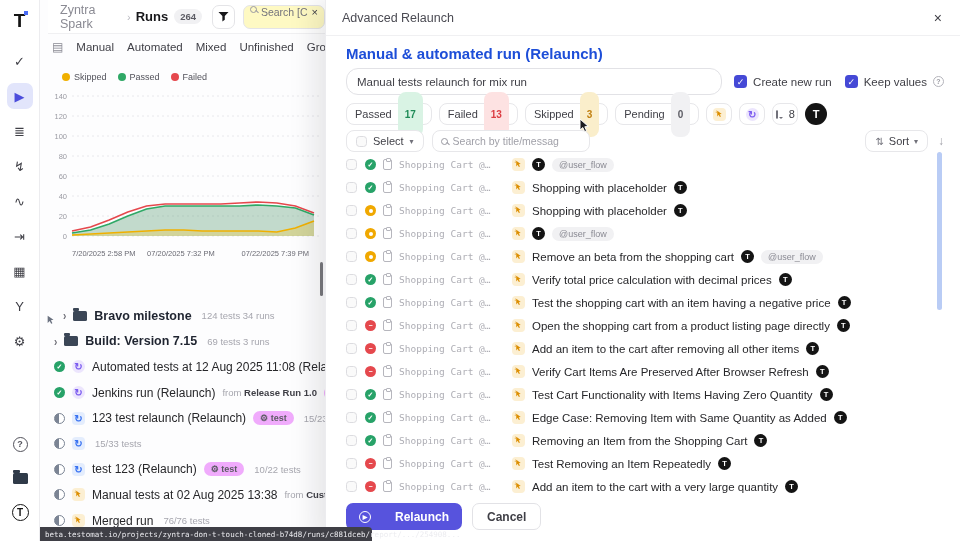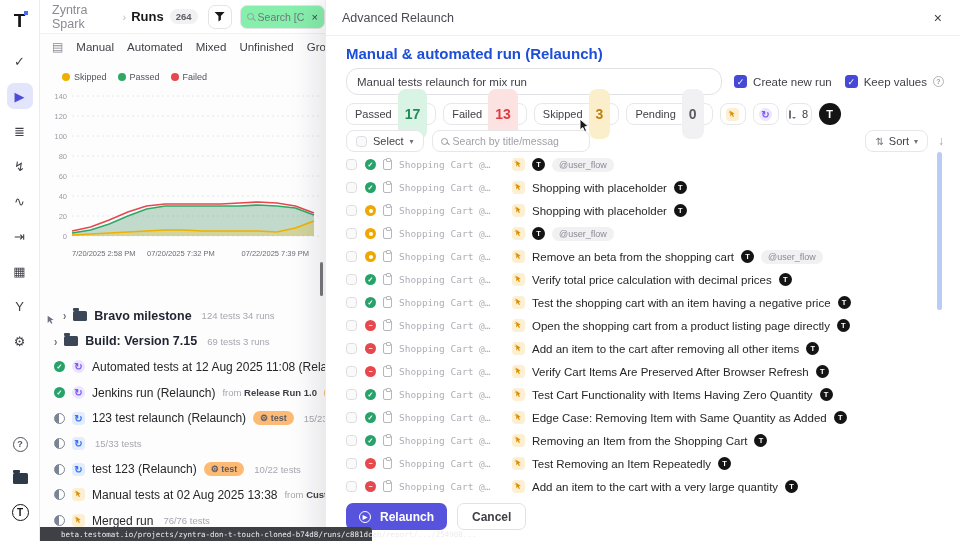--- a/index.html
+++ b/index.html
@@ -19,33 +19,33 @@
   .side-bottom { position:absolute; bottom:16px; left:0; width:40px; display:flex; flex-direction:column; gap:8px; align-items:center; }
   .help-circ { width:15px; height:15px; border:1.4px solid #52525b; border-radius:50%; font-size:9px;
     display:flex; align-items:center; justify-content:center; color:#52525b; font-weight:700; }
   .fold-ic { width:15px; height:11px; background:#2f3a48; border-radius:1.5px; position:relative; }
   .fold-ic::before { content:""; position:absolute; top:-3px; left:0; width:7px; height:3px; background:#2f3a48; border-radius:1px; }
   .tcirc { width:17px; height:17px; border:1.6px solid #141414; border-radius:50%; display:flex;
     align-items:center; justify-content:center; font-weight:800; font-size:10px; color:#141414; }
 
   
   .main { position:absolute; left:40px; top:0; width:285px; height:541px; background:#fdfdfe; }
-  .topbar { position:absolute; left:0; top:0; right:0; height:34px; display:flex; align-items:center;
+  .topbar { position:absolute; left:8px; top:0; right:0; height:34px; display:flex; align-items:center;
     padding-left:12px; border-bottom:1px solid #f0f0f2; background:#fff; }
   .bc-proj { color:#8a8a93; font-size:12.5px; }
   .bc-sep { color:#b9b9c0; margin:0 5px; font-size:11px; }
   .bc-page { color:#18181b; font-size:13px; font-weight:700; }
   .bc-count { margin-left:6px; background:#f1f1f3; color:#5b5b63; font-size:9.5px; font-weight:700;
     border-radius:8px; padding:2px 6px; }
   .filter-btn { margin-left:10px; width:26px; height:24px; border:1px solid #e4e4e7; border-radius:7px;
     background:#fff; display:flex; align-items:center; justify-content:center; cursor:pointer; }
   .funnel { width:11px; height:10px; background:#18181b;
     clip-path:polygon(0 0,100% 0,62% 45%,62% 82%,40% 100%,40% 45%); }
   .m-search { margin-left:8px; width:92px; height:24px; border:1px solid #e4e4e7; border-radius:7px;
-    background:#86efac; display:flex; align-items:center; padding:0 6px; gap:4px; }
+    background:#fef9c3; display:flex; align-items:flex-start; padding:0 6px; gap:4px; }
   .mag { width:7px; height:7px; border:1.3px solid #9a9aa2; border-radius:50%; position:relative; flex:none; }
   .mag::after { content:""; position:absolute; width:4px; height:1.3px; background:#9a9aa2;
     right:-3px; bottom:-1px; transform:rotate(45deg); }
   .m-search .ph { color:#73737c; font-size:10.5px; white-space:nowrap; overflow:hidden; flex:1; }
   .m-search .clr { color:#3f3f46; font-size:11px; cursor:pointer; }
 
   .tabs { position:absolute; left:12px; top:40px; display:flex; align-items:center; gap:13px; }
   .tab-lead { color:#8a8a93; font-size:12px; }
   .tab { color:#3f3f46; font-size:11.5px; cursor:pointer; white-space:nowrap; }
 
@@ -61,37 +61,37 @@
   .runrow { height:25.6px; display:flex; align-items:center; padding-left:14px; gap:7px; cursor:pointer; white-space:nowrap; overflow:hidden; }
   .ptr-ic { width:10px; height:10px; margin-left:-8px; flex:none; }
   .chev { color:#71717a; font-size:10px; font-weight:700; transform:scaleY(1.2); }
   .fold { width:14px; height:10px; background:#3b4656; border-radius:1.5px; position:relative; flex:none; }
   .fold::before { content:""; position:absolute; top:-3px; left:0; width:6px; height:3px; background:#3b4656; border-radius:1px; }
   .run-title { color:#27272a; font-size:12px; }
   .folder-title { color:#1f2430; font-size:12.5px; font-weight:600; }
   .run-meta { color:#a6a6ae; font-size:9.5px; margin-left:3px; }
   .run-from { color:#a6a6ae; font-size:9.5px; }
   .run-from b { color:#3f3f46; font-size:9.5px; }
-  .run-badge { background:#fdba74; color:#5b5b63; font-size:9px; font-weight:600; border-radius:8px; padding:2px 7px; }
+  .run-badge { background:#f0abfc; color:#5b5b63; font-size:9px; font-weight:600; border-radius:8px; padding:2px 7px; }
   .st { width:11px; height:11px; border-radius:50%; display:inline-flex; align-items:center; justify-content:center;
     color:#fff; font-size:7px; font-weight:800; flex:none; }
   .st-pass { background:#27a268; }
   .st-fail { background:#e5484d; }
   .st-skip { background:#f0a800; position:relative; }
   .st-skip::after { content:""; width:4px; height:4px; background:#fff; border-radius:50%; }
   .st-prog { border:1.6px solid #7b8494; background:linear-gradient(90deg,#7b8494 50%,#fff 50%); }
   .ic-auto { width:13px; height:13px; border-radius:50%; background:#ece5fd; color:#7c5cf0; font-size:10px;
     font-weight:700; display:inline-flex; align-items:center; justify-content:center; flex:none; }
   .ic-sync { width:13px; height:13px; border-radius:4px; background:#e4edfd; color:#3b74f2; font-size:10px;
     font-weight:700; display:inline-flex; align-items:center; justify-content:center; flex:none; }
   .ic-man { width:13px; height:13px; border-radius:4px; background:#fcefd2; display:inline-flex;
     align-items:center; justify-content:center; flex:none; }
 
   .statusbar { position:absolute; left:0; bottom:0; width:332px; height:14px; background:#3f3f46;
-    border-top-right-radius:4px; z-index:9; display:flex; align-items:center; padding-left:21px; }
+    border-top-right-radius:4px; z-index:9; display:flex; align-items:center; padding-left:5px; }
   .statusbar span { color:#ececf0; font-family:"DejaVu Sans Mono", monospace; font-size:7.5px; white-space:nowrap; }
 
   
   .modal { position:absolute; left:325px; top:0; width:635px; height:541px; background:#fff;
     box-shadow:-10px 0 26px rgba(20,20,30,.10); border-left:1px solid #ececef; z-index:5; }
   .mod-head { height:36px; border-bottom:1px solid #f0f0f2; display:flex; align-items:center;
     justify-content:space-between; padding:0 18px 0 16px; }
   .mod-head .t { color:#4b4b53; font-size:12.5px; }
   .mod-close { color:#3f3f46; font-size:14px; cursor:pointer; line-height:1; }
   .mod-title { position:absolute; left:20px; top:45px; color:#1d4ed8; font-size:15px; font-weight:700; }
@@ -101,21 +101,21 @@
   .cb-lab { display:flex; align-items:center; gap:6px; font-size:11.5px; color:#3f3f46; cursor:pointer; white-space:nowrap; }
   .cb { width:13px; height:13px; background:#4549d6; border-radius:3.5px; color:#fff; font-size:9px;
     display:flex; align-items:center; justify-content:center; flex:none; }
   .qmark { width:11px; height:11px; border:1.2px solid #b4b4bb; border-radius:50%; color:#9a9aa2;
     font-size:7px; font-weight:700; display:inline-flex; align-items:center; justify-content:center; }
 
   .chips-row { position:absolute; left:20px; top:103px; display:flex; align-items:center; gap:7px; }
   .chip { height:22px; border:1px solid #e7e7ea; border-radius:8px; background:#fff; display:flex;
     align-items:center; gap:6px; padding:0 8px; font-size:11px; color:#3f3f46; cursor:pointer;
     font-family:"Liberation Sans", sans-serif; }
-  .cnt { border-radius:8px; padding:17px 7px; font-size:14px; font-weight:700; }
+  .cnt { border-radius:8px; padding:17px 7px; font-size:10px; font-weight:700; }
   .cnt-green { background:#d9f3e4; color:#1f8b57; }
   .cnt-red { background:#fde2e2; color:#dc3d43; }
   .cnt-yellow { background:#faeecb; color:#c07f10; }
   .cnt-gray { background:#f1f1f3; color:#5b5b63; }
   .chip-ic { width:26px; justify-content:center; padding:0 4px; }
   .bubble { width:11px; height:9px; border:1.3px solid #71717a; border-radius:2.5px; position:relative; }
   .bubble::after { content:""; position:absolute; left:2px; bottom:-3.5px; border:2.5px solid transparent; border-top-color:#71717a; }
   .tava { width:22px; height:22px; border-radius:50%; background:#141414; color:#fff; font-weight:800;
     font-size:11px; display:flex; align-items:center; justify-content:center; }
   .tava-sm { width:13px; height:13px; border-radius:50%; background:#141414; color:#fff; font-weight:800;
@@ -140,21 +140,21 @@
     background:#fff; border:1.2px solid #b6b6bd; border-radius:1px; }
   .suite { width:106px; flex:none; overflow:hidden; color:#aeaeb5; font-family:"DejaVu Sans Mono", monospace;
     font-size:9.5px; }
   .ttl { color:#27272a; font-size:11.5px; font-weight:500; }
   .row-tag { background:#f1f1f3; color:#8a8a93; font-size:9px; border-radius:8px; padding:2px 7px; }
 
   .mod-scroll { position:absolute; right:18px; top:152px; width:5px; height:158px; background:#b9ccf5; border-radius:3px; }
 
   .footer { position:absolute; left:20px; bottom:11px; display:flex; gap:10px; align-items:center; }
   .btn-primary { background:#5753dd; color:#fff; border:none; border-radius:7px; height:27px; padding:8px 13px;
-    font-size:12px; font-weight:600; display:flex; align-items:center; gap:9px; cursor:pointer;
+    font-size:12px; font-weight:600; display:flex; align-items:center; gap:24px; cursor:pointer;
     font-family:"Liberation Sans", sans-serif; }
   .play-circ { width:12px; height:12px; border:1.4px solid #fff; border-radius:50%; display:flex;
     align-items:center; justify-content:center; font-size:6px; }
   .btn-ghost { background:#fff; color:#3f3f46; border:1px solid #e2e2e6; border-radius:7px; height:27px;
     padding:0 14px; font-size:12px; font-weight:600; cursor:pointer; font-family:"Liberation Sans", sans-serif; }
 
   .cursor-ptr { position:absolute; left:252px; top:18px; z-index:8; }
 </style>
 </head>
 <body>

